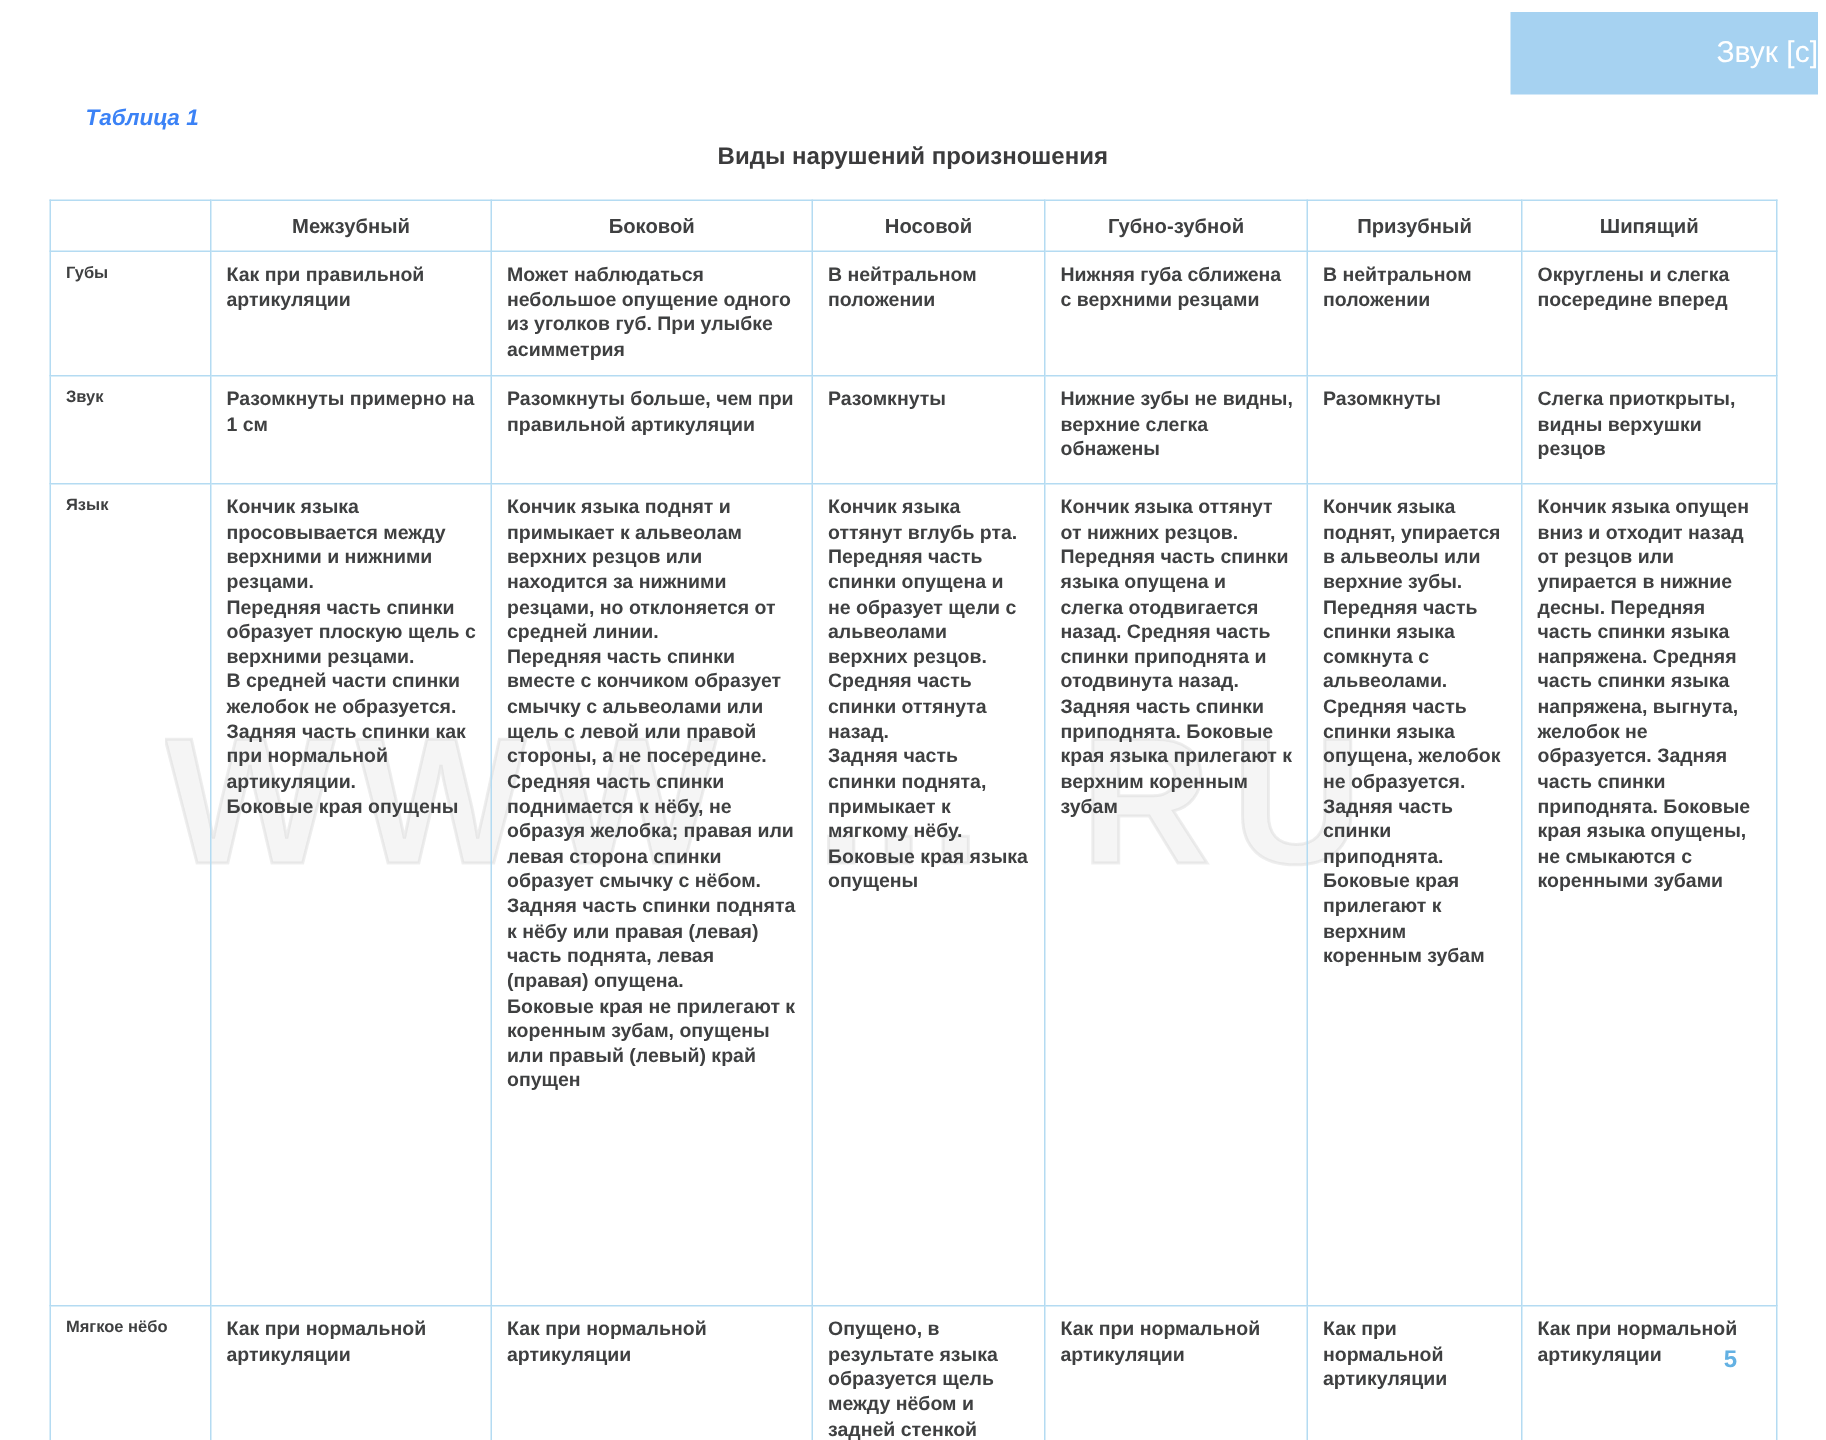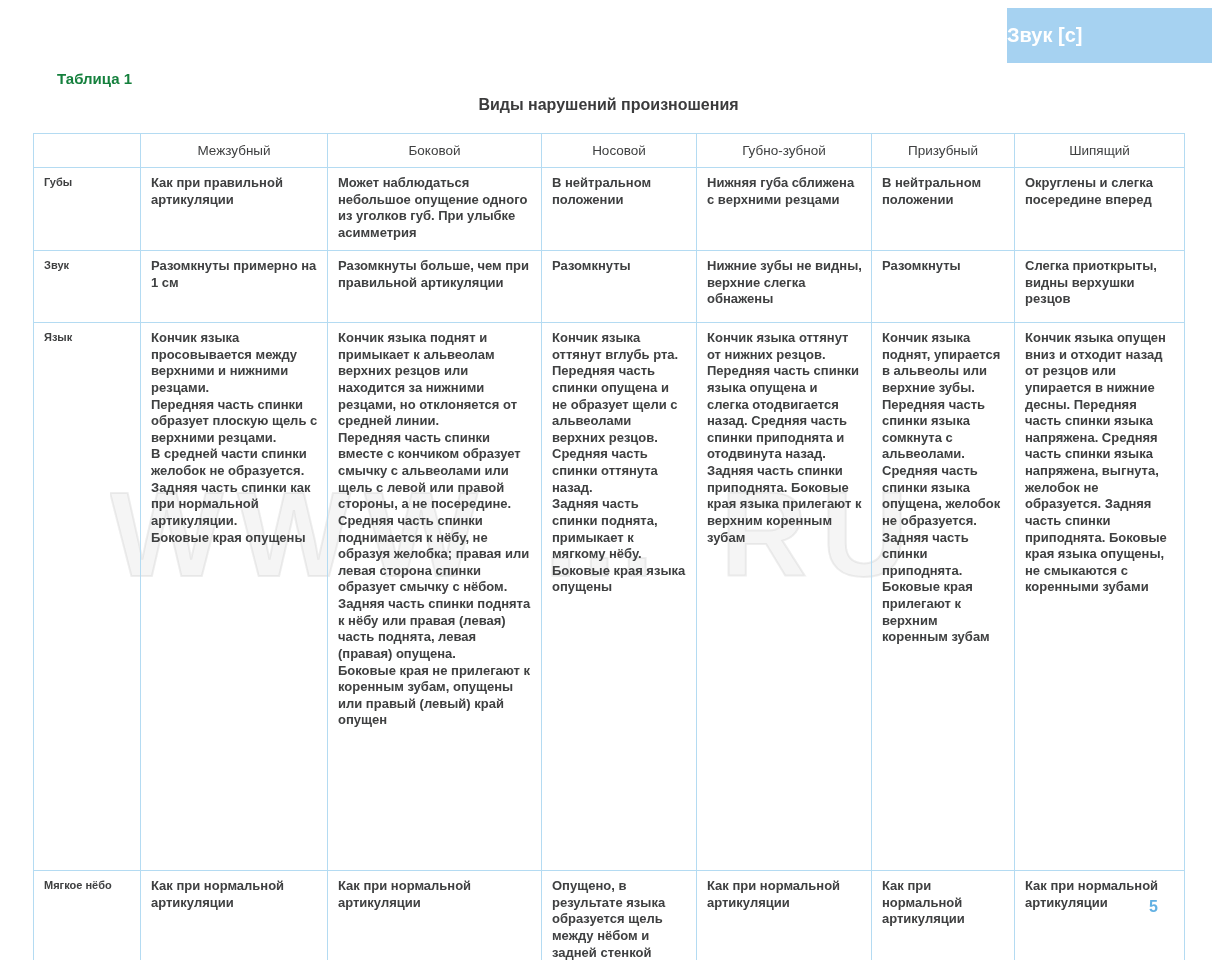--- a/index.html
+++ b/index.html
@@ -8,26 +8,26 @@
     width: 1217px; height: 960px;
     position: relative;
     font-family: "Liberation Sans", "DejaVu Sans", sans-serif;
     color: #3f4041;
     overflow: hidden;
   }
   .sound-tab {
     position: absolute; left: 1007px; top: 8px;
     width: 205px; height: 55px;
     background: #a6d2f1;
-    display: flex; align-items: center; justify-content: flex-start;
-    color: #ffffff; font-weight: bold; font-size: 20px;
+    display: flex; align-items: center; justify-content: flex-end;
+    color: #ffffff; font-weight: normal; font-size: 20px;
   }
   .table-caption {
     position: absolute; left: 57px; top: 70px;
-    font-weight: bold; font-size: 15px; color: #15803d;
+    font-style: italic; font-weight: bold; font-size: 15px; color: #3b82f6;
   }
   .doc-title {
     position: absolute; left: 33px; top: 96px; width: 1151px;
     text-align: center; font-weight: bold; font-size: 16px; color: #3b3b3c;
   }
   table.artic-table {
     position: absolute; left: 33px; top: 133px;
     width: 1151px;
     border-collapse: collapse; table-layout: fixed;
     font-size: 13px; line-height: 1.28;
@@ -36,21 +36,21 @@
     border: 1px solid #b4dbf2;
     vertical-align: top;
     text-align: left;
     padding: 7px 9px 6px 10px;
     color: #3f4041;
     font-weight: bold;
   }
   .artic-table thead th {
     height: 34px;
     text-align: center; vertical-align: middle;
-    font-weight: normal; font-size: 13.5px;
+    font-weight: bold; font-size: 13.5px;
     padding: 4px 6px;
   }
   .artic-table tbody th {
     font-weight: bold; font-size: 11px;
   }
   .artic-table td { white-space: pre-line; }
   .row-lips   { height: 83px; }
   .row-teeth  { height: 72px; }
   .row-tongue { height: 548px; }
   .row-palate { height: 113px; }

